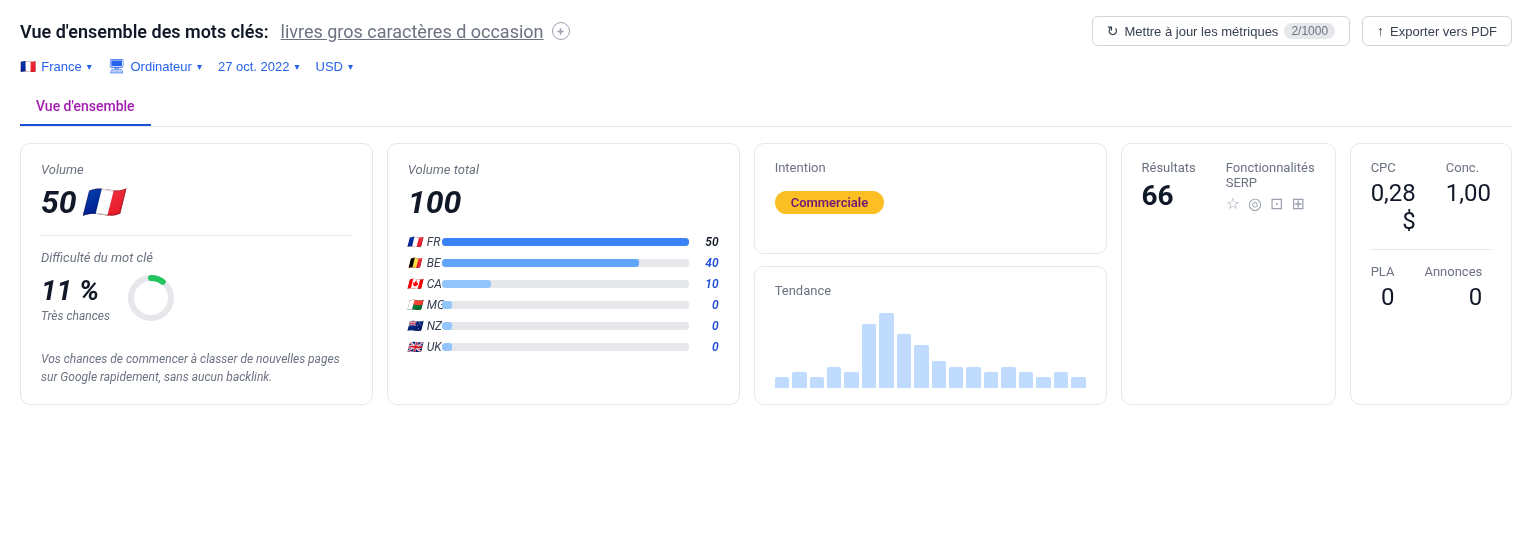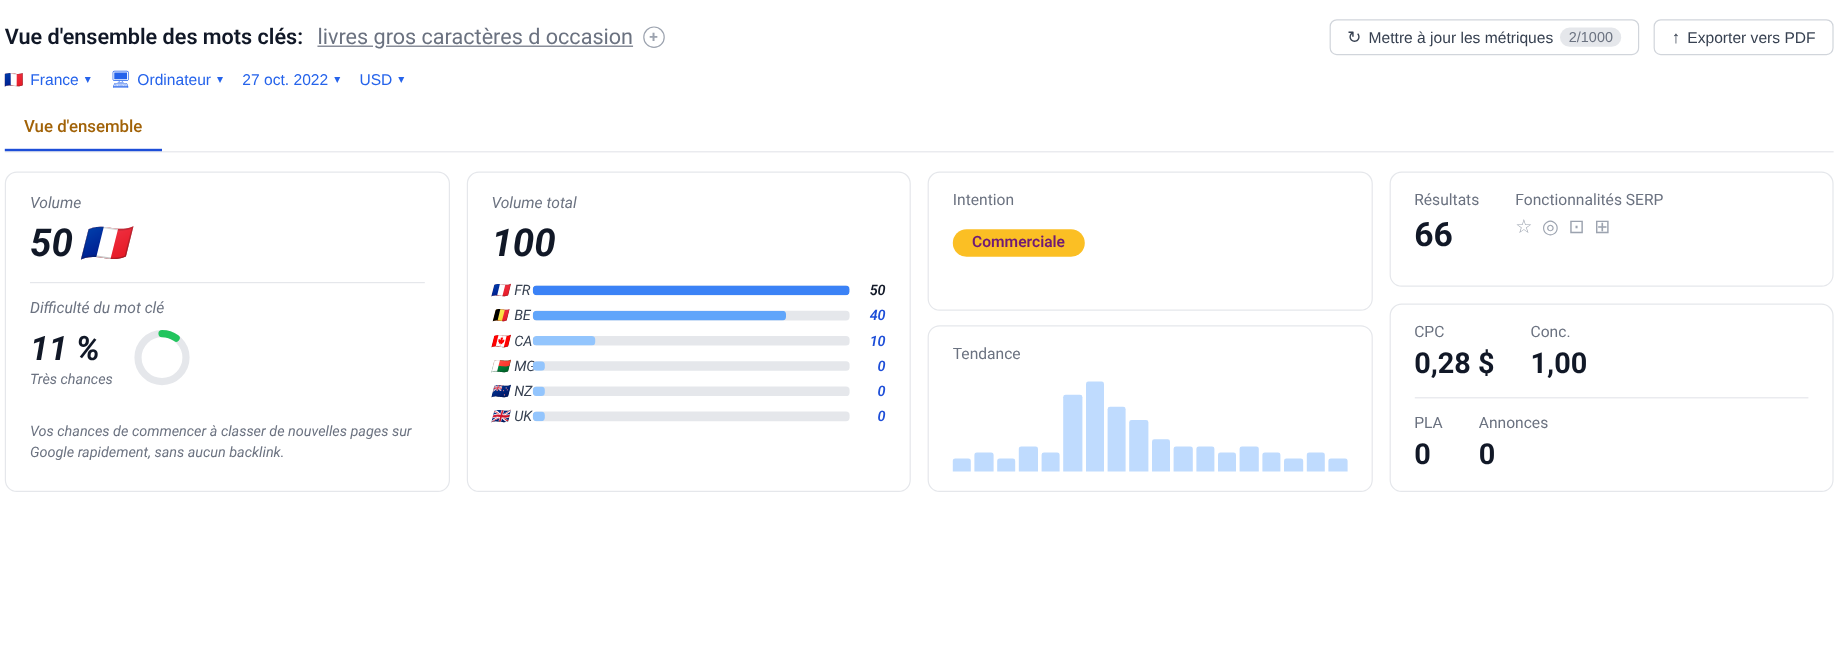--- a/index.html
+++ b/index.html
@@ -5,21 +5,21 @@
     * { box-sizing: border-box; margin: 0; padding: 0; }
     body {
       font-family: -apple-system, BlinkMacSystemFont, 'Segoe UI', Roboto, sans-serif;
       background: #f5f6f8;
       color: #1a1a2e;
       font-size: 14px;
     }
     .page-wrapper {
       background: #fff;
       min-height: 100vh;
-      padding: 16px 4px;
+      padding: 16px 20px;
     }
     .header-top {
       display: flex;
       align-items: center;
       justify-content: space-between;
       margin-bottom: 10px;
     }
     .header-title {
       display: flex;
       align-items: center;
@@ -85,21 +85,21 @@
       margin-bottom: 16px;
     }
     .tab {
       padding: 8px 16px 10px;
       font-size: 14px;
       cursor: pointer;
       border-bottom: 2px solid transparent;
       color: #6b7280;
     }
     .tab.active {
-      color: #a16207;
+      color: #a21caf;
       border-bottom: 2px solid #1d4ed8;
       font-weight: 500;
     }
     .cards-grid {
       display: grid;
       grid-template-columns: 1fr 1fr 1fr 1fr;
       gap: 14px;
     }
     .card {
       background: #fff;
@@ -260,38 +260,39 @@
       display: flex;
       gap: 30px;
     }
     .metric-block .metric-label {
       font-size: 13px;
       color: #6b7280;
       margin-bottom: 4px;
     }
     .metric-block .metric-value {
       font-size: 24px;
-      font-weight: 700;
+      font-weight: 400;
       color: #111827;
+      text-align: right;
     }
     .pla-row {
       display: flex;
       gap: 30px;
       margin-top: 14px;
     }
     
     .col3 {
       display: flex;
       flex-direction: column;
       gap: 12px;
     }
     
     .col4 {
       display: flex;
-      flex-direction: column;
+      flex-direction: row;
       gap: 14px;
     }
     .card-half {
       background: #fff;
       border: 1px solid #e5e7eb;
       border-radius: 10px;
       padding: 16px 20px;
       flex: 1;
     }
     .monitor-icon { font-size: 14px; }

